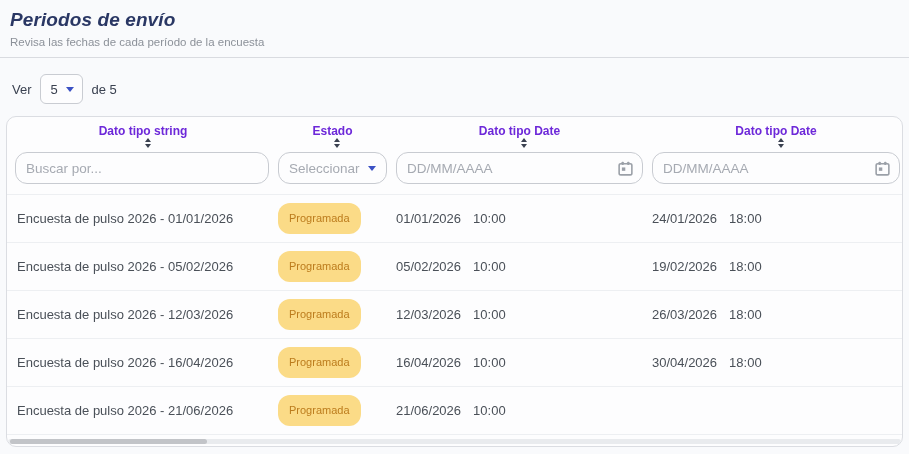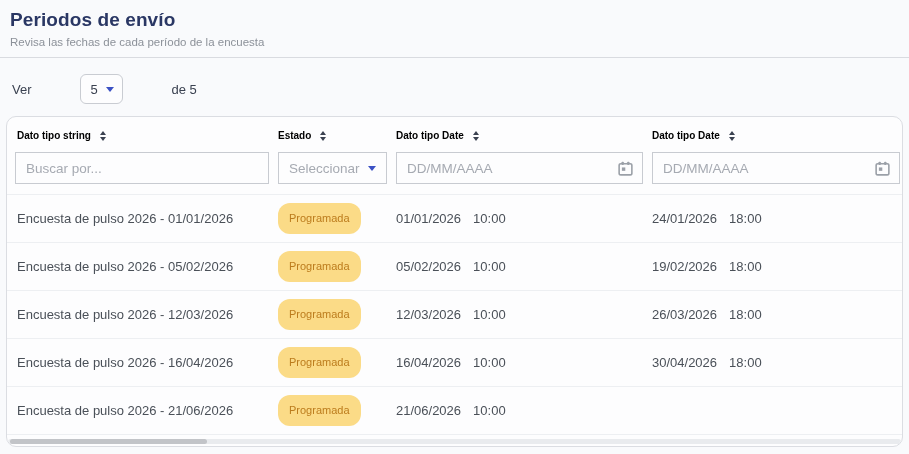--- a/index.html
+++ b/index.html
@@ -12,20 +12,21 @@
     -webkit-font-smoothing: antialiased;
   }
 
   
   .page-header { padding: 9px 12px 0 10px; }
   .page-title {
     font-size: 19px;
     font-weight: 700;
     color: #2a3764;
     letter-spacing: 0.1px;
+    font-style: italic;
   }
   .page-subtitle {
     margin-top: 5px;
     font-size: 11.5px;
     color: #8c9199;
   }
   .header-divider {
     margin-top: 9px;
     border: none;
     border-top: 1px solid #d9dbe0;
@@ -33,21 +34,20 @@
   }
 
   
   .pager {
     display: flex;
     align-items: center;
     margin: 16px 0 12px 12px;
     height: 30px;
     font-size: 13px;
     color: #3a4150;
-    gap: 40px;
   }
   .pager-label { margin-right: 8px; }
   .page-size-select {
     display: flex;
     align-items: center;
     justify-content: space-between;
     width: 43px;
     height: 30px;
     padding: 0 8px 0 10px;
     border: 1px solid #c9ccd2;
@@ -77,24 +77,25 @@
     display: grid;
     grid-template-columns: 268px 118px 256px 1fr;
     align-items: center;
   }
 
   
   .thead-row { height: 33px; padding-top: 4px; }
   .th-cell {
     display: flex;
     align-items: center;
-    font-size: 10px;
+    font-size: 12px;
     font-weight: 700;
-    color: #000000;
+    color: #6d28d9;
     cursor: pointer;
+    flex-direction: column;
   }
   .c1 { padding-left: 10px; padding-right: 6px; }
   .c2 { padding-left: 3px;  padding-right: 6px; }
   .c3 { padding-left: 3px;  padding-right: 6px; }
   .c4 { padding-left: 3px;  padding-right: 2px; }
 
   .sort-icon {
     display: inline-flex;
     flex-direction: column;
     align-items: center;
@@ -115,21 +116,21 @@
   }
 
   
   .filter-row { height: 45px; border-bottom: 1px solid #edeff2; align-items: start; }
   .filter-cell { padding-top: 2px; }
   .filter-row .c1 { padding-left: 8px; }
   .text-input, .date-input-wrap, .select-box {
     height: 32px;
     width: 100%;
     border: 1px solid #c8cbd1;
-    border-radius: 0;
+    border-radius: 12px;
     background: #fdfdfe;
     font-size: 13.5px;
   }
   .text-input {
     padding: 0 10px;
     color: #4a5058;
     outline: none;
     font-family: "Liberation Sans", sans-serif;
   }
   .text-input::placeholder { color: #a6aab2; }

